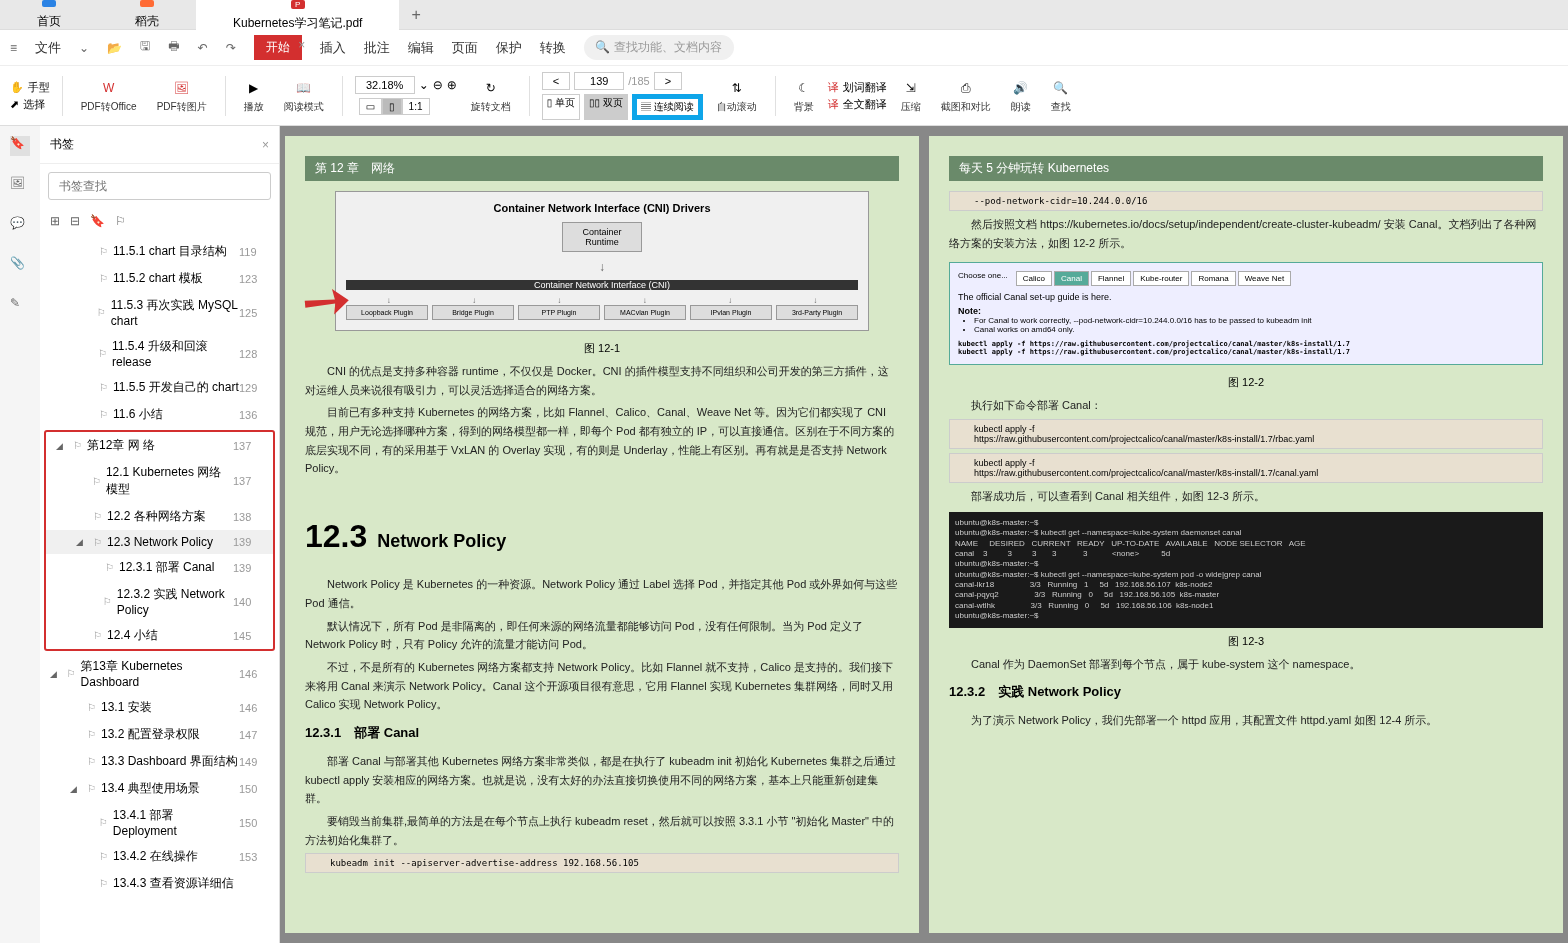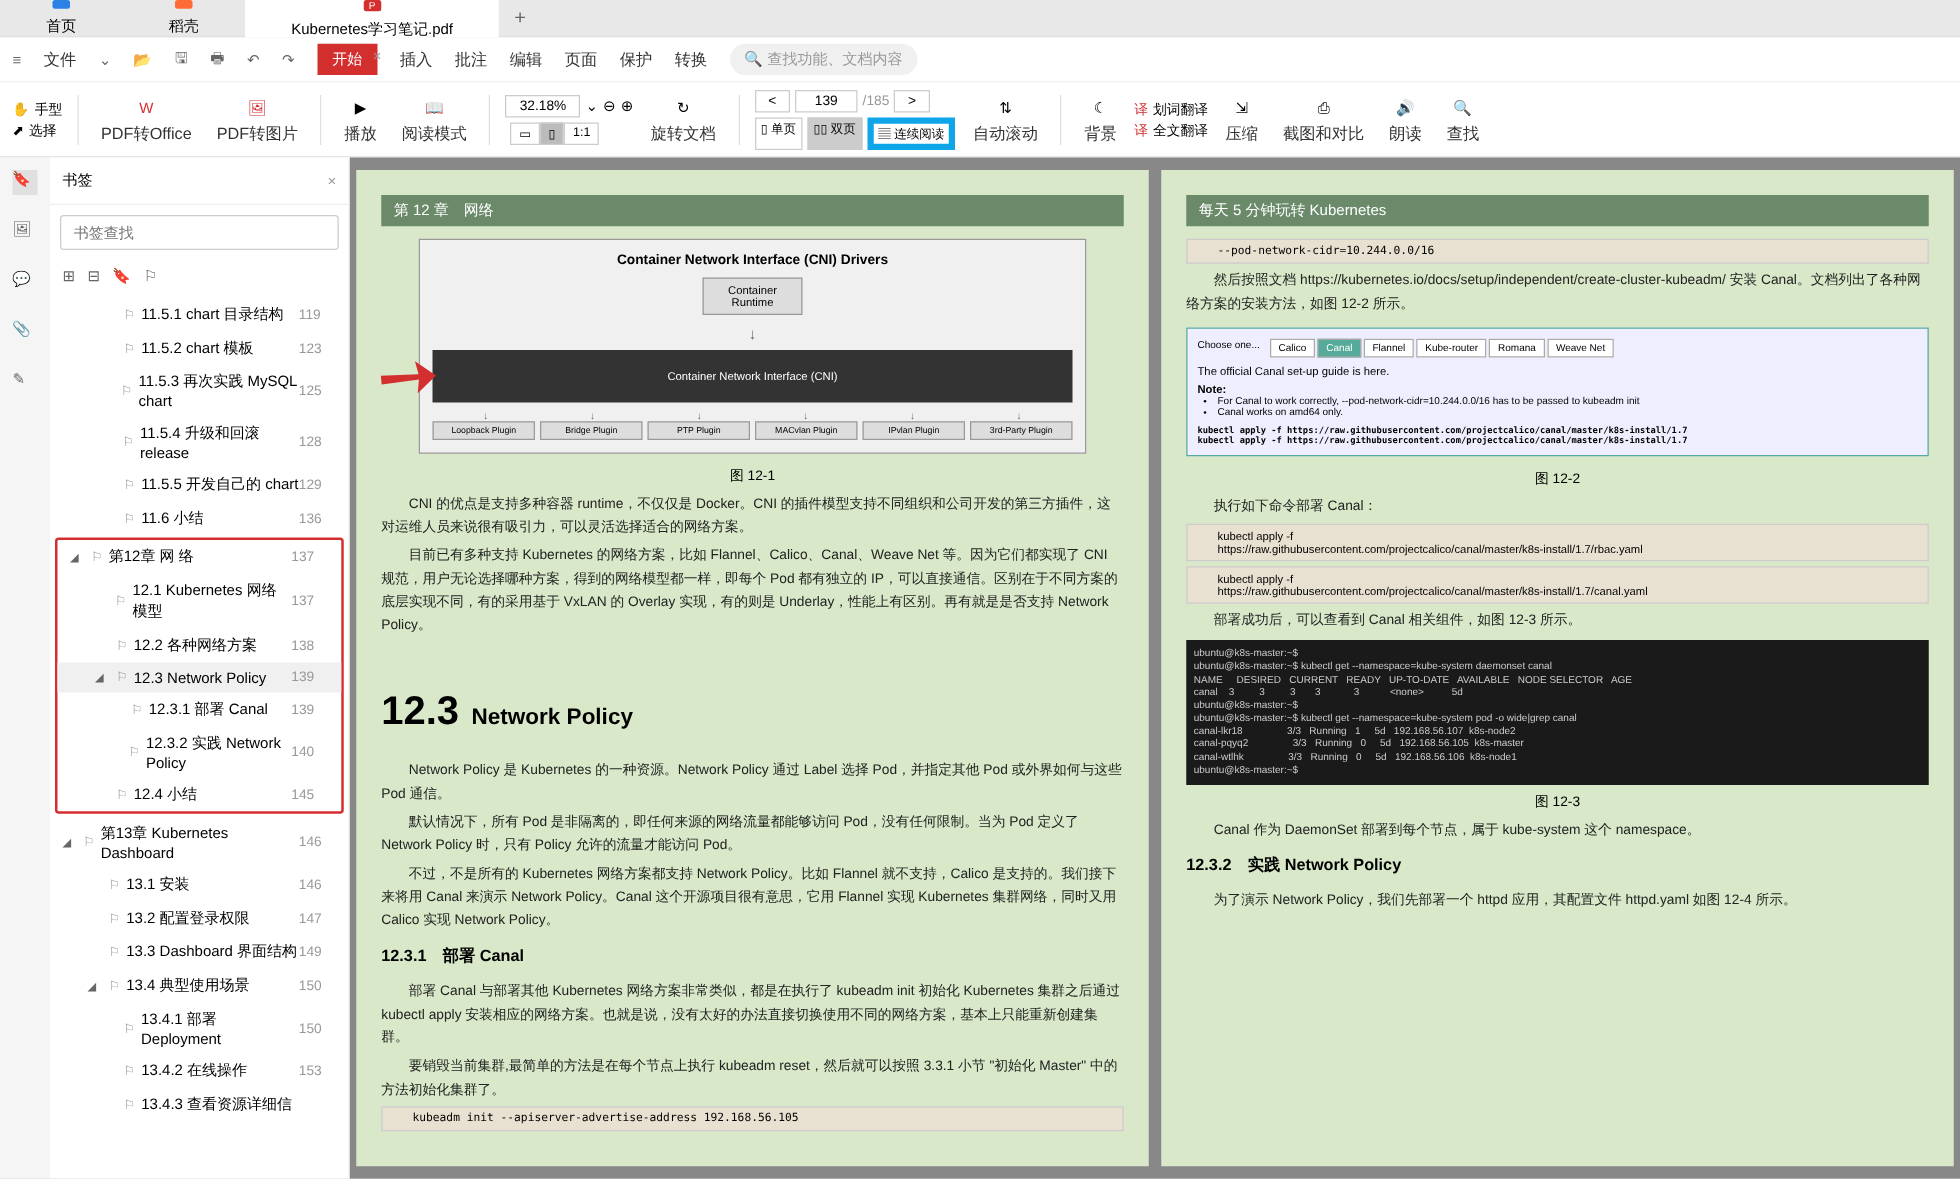--- a/index.html
+++ b/index.html
@@ -12,21 +12,21 @@
 .home-icon { width: 14px; height: 14px; background: #2a82e4; border-radius: 2px; }
 .pdf-icon { width: 14px; height: 14px; background: #d32f2f; border-radius: 2px; display: flex; align-items: center; justify-content: center; color: #fff; font-size: 8px; }
 .ds-icon { width: 14px; height: 14px; background: #ff6b35; border-radius: 2px; }
 .menu-bar { height: 36px; background: #fff; display: flex; align-items: center; padding: 0 10px; gap: 18px; border-bottom: 1px solid #eee; }
 .menu-item { color: #333; cursor: pointer; font-size: 13px; }
 .menu-btn { padding: 4px 12px; background: #d32f2f; color: #fff; border-radius: 0; font-size: 12px; }
 .search-box { padding: 4px 12px; background: #f0f0f0; border-radius: 15px; color: #999; min-width: 140px; }
 .icon-btn { color: #666; cursor: pointer; }
 .toolbar { height: 60px; background: #fff; display: flex; align-items: center; padding: 0 10px; gap: 8px; border-bottom: 1px solid #ddd; }
 .tool-group { display: flex; flex-direction: column; align-items: center; gap: 2px; padding: 0 6px; }
-.tool-label { font-size: 13px; color: #333; }
+.tool-label { font-size: 10px; color: #333; }
 .tool-icon { width: 20px; height: 20px; display: flex; align-items: center; justify-content: center; }
 .tool-sep { width: 1px; height: 40px; background: #e0e0e0; margin: 0 4px; }
 .zoom-input { width: 60px; padding: 2px 4px; border: 1px solid #ccc; text-align: center; font-size: 11px; }
 .page-input { width: 50px; padding: 2px 4px; border: 1px solid #ccc; text-align: center; font-size: 11px; }
 .page-total { color: #999; font-size: 11px; }
 .main { display: flex; height: calc(943px - 126px); }
 .side-icons { width: 40px; background: #f5f5f5; display: flex; flex-direction: column; align-items: center; padding-top: 10px; gap: 20px; }
 .side-icon { width: 20px; height: 20px; color: #666; cursor: pointer; }
 .side-icon.active { color: #333; background: #e0e0e0; }
 .sidebar { width: 240px; background: #fff; border-right: 1px solid #ddd; display: flex; flex-direction: column; }
@@ -43,21 +43,21 @@
 .tree-toggle { width: 12px; color: #666; font-size: 9px; }
 .highlight-box { border: 2px solid #d32f2f; border-radius: 3px; margin: 2px 4px; }
 .content { flex: 1; background: #888; display: flex; overflow: auto; position: relative; }
 .page { background: #d8e8c8; margin: 10px 5px; flex: 1; position: relative; padding: 20px; }
 .page-left { min-width: 540px; }
 .page-right { min-width: 540px; }
 .page-header { background: #6a8a6a; color: #fff; padding: 4px 10px; font-size: 12px; margin-bottom: 10px; }
 .cni-box { background: #f0f0f0; border: 1px solid #999; padding: 10px; margin: 10px 30px; }
 .cni-title { text-align: center; font-weight: bold; font-size: 11px; margin-bottom: 8px; }
 .cni-runtime { background: #ddd; border: 1px solid #999; padding: 4px; width: 80px; margin: 0 auto 8px; text-align: center; font-size: 9px; }
-.cni-bar { background: #333; color: #fff; padding: 16px; text-align: center; font-size: 9px; margin: 6px 0; }
+.cni-bar { background: #333; color: #fff; padding: 0; text-align: center; font-size: 9px; margin: 6px 0; }
 .cni-plugins { display: flex; justify-content: space-around; gap: 4px; }
 .cni-plugin { background: #ddd; border: 1px solid #999; padding: 3px 2px; font-size: 7px; text-align: center; flex: 1; }
 .fig-label { text-align: center; font-size: 11px; margin: 6px 0; }
 .body-text { font-size: 11px; line-height: 1.7; text-indent: 2em; margin: 4px 0; color: #222; }
 .section-title { font-size: 32px; font-weight: bold; margin: 20px 0 10px; }
 .section-sub { font-size: 18px; font-weight: bold; margin-left: 10px; }
 .sub-section { font-size: 13px; font-weight: bold; margin: 10px 0; }
 .code-block { background: #e8e0d0; border: 1px solid #ccc; padding: 4px 24px; font-family: monospace; font-size: 9px; margin: 4px 0; overflow: hidden; white-space: nowrap; }
 .terminal { background: #1a1a1a; color: #ccc; padding: 6px; font-family: monospace; font-size: 8px; margin: 6px 0; line-height: 1.3; }
 .term-line { white-space: pre; overflow: hidden; }

